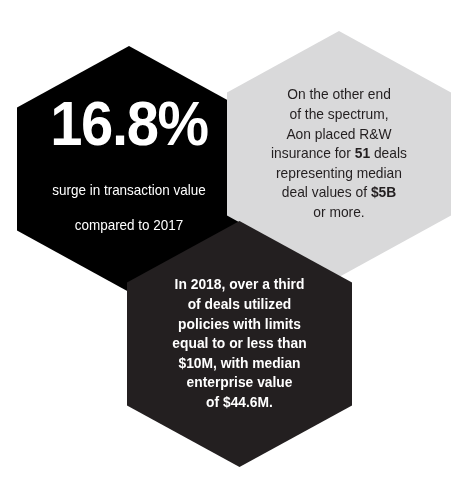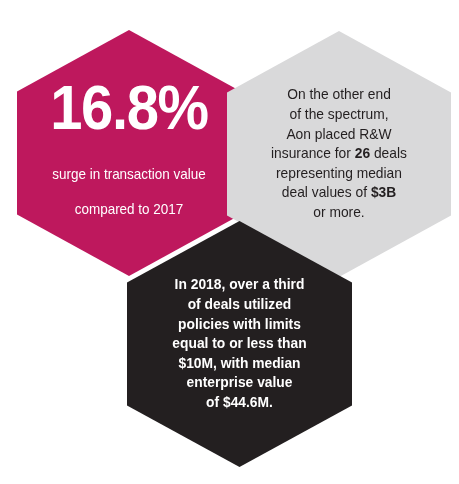--- a/index.html
+++ b/index.html
@@ -23,23 +23,23 @@
     justify-content:center;
   }
   .hex-inner {
     width:100%;
     text-align:center;
     padding:0 6px;
   }
 
   
   #hex-red {
-    left:17px; top:30px;
+    left:17px; top:46px;
     width:224px; height:246px;
-    background:#be185d;
+    background:#000000;
     z-index:1;
   }
   #hex-red .hex-inner { padding-top:6px; }
   .stat-value {
     color:#ffffff;
     font-size:63px;
     font-weight:bold;
     line-height:0.98;
     letter-spacing:-1.5px;
     font-family:"Liberation Sans", sans-serif;
@@ -103,23 +103,23 @@
       </div>
     </div>
   </div>
 
   <div class="hex" id="hex-gray">
     <div class="hex-inner">
       <div class="body-text-dark">
         <span class="line">On the other end</span>
         <span class="line">of the spectrum,</span>
         <span class="line">Aon placed R&amp;W</span>
-        <span class="line">insurance for <b class="bold">26</b> deals</span>
+        <span class="line">insurance for <b class="bold">51</b> deals</span>
         <span class="line">representing median</span>
-        <span class="line">deal values of <b class="bold">$3B</b></span>
+        <span class="line">deal values of <b class="bold">$5B</b></span>
         <span class="line">or more.</span>
       </div>
     </div>
   </div>
 
   <div class="hex" id="hex-black">
     <div class="hex-inner">
       <div class="body-text-light">
         <span class="line">In 2018, over a third</span>
         <span class="line">of deals utilized</span>

